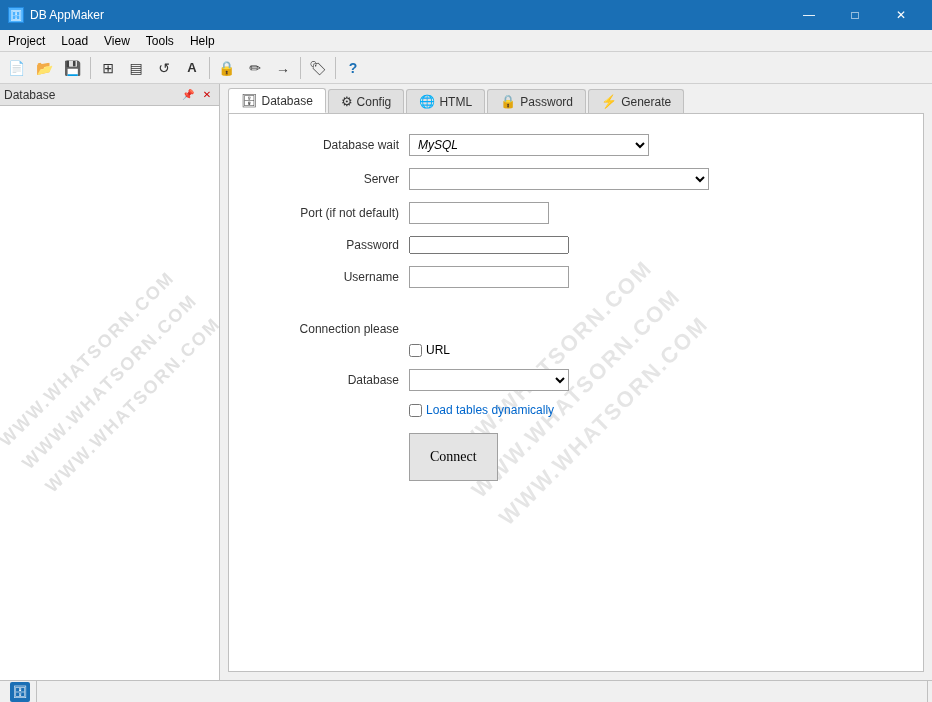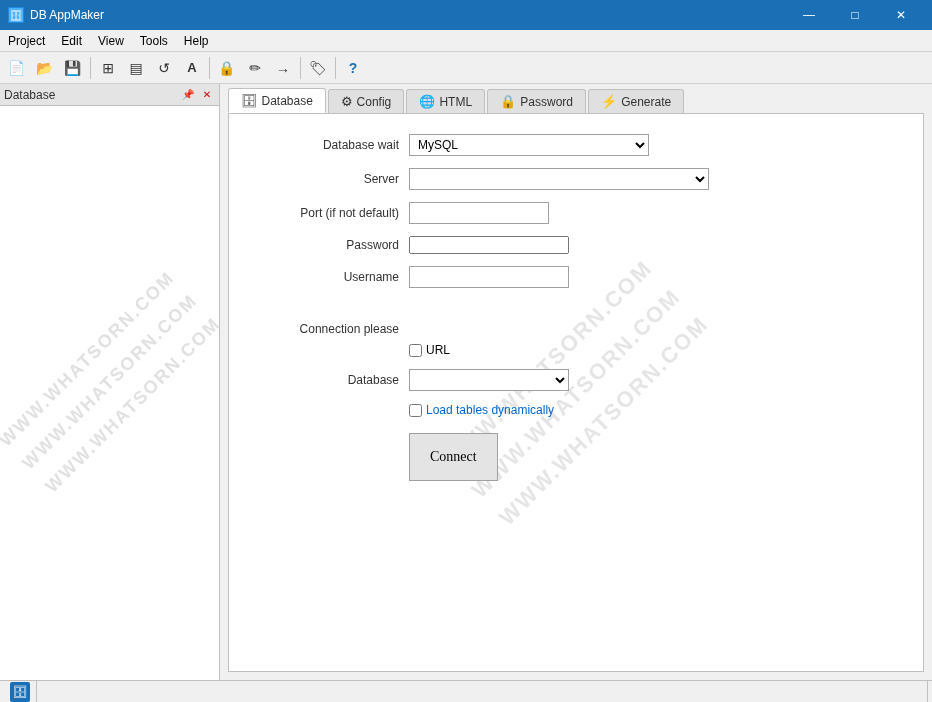--- a/index.html
+++ b/index.html
@@ -186,21 +186,21 @@
     .form-control {
       flex: 1;
     }
     select, input[type="text"] {
       border: 1px solid #a0a0a0;
       padding: 2px 4px;
       background: white;
       font-size: 12px;
       height: 22px;
     }
-    select { cursor: pointer; }
+    select { cursor: pointer; font-style: italic; }
     input[type="text"] { outline: none; }
     .dropdown-wide { width: 240px; }
     .dropdown-server { width: 300px; }
     .input-short { width: 140px; }
     .input-medium { width: 160px; }
     .connection-method-content {
       display: flex;
       align-items: center;
       gap: 4px;
       margin-top: 43px;
@@ -294,21 +294,21 @@
   </div>
   <div class="title-bar-controls">
     <button class="title-bar-btn">—</button>
     <button class="title-bar-btn">□</button>
     <button class="title-bar-btn close">✕</button>
   </div>
 </div>
 
 <div class="menu-bar">
   <div class="menu-item">Project</div>
-  <div class="menu-item">Edit</div>
+  <div class="menu-item">Load</div>
   <div class="menu-item">View</div>
   <div class="menu-item">Tools</div>
   <div class="menu-item">Help</div>
 </div>
 
 <div class="toolbar">
   <button class="toolbar-btn" title="New">📄</button>
   <button class="toolbar-btn" title="Open">📂</button>
   <button class="toolbar-btn" title="Save">💾</button>
   <div class="toolbar-separator"></div>

